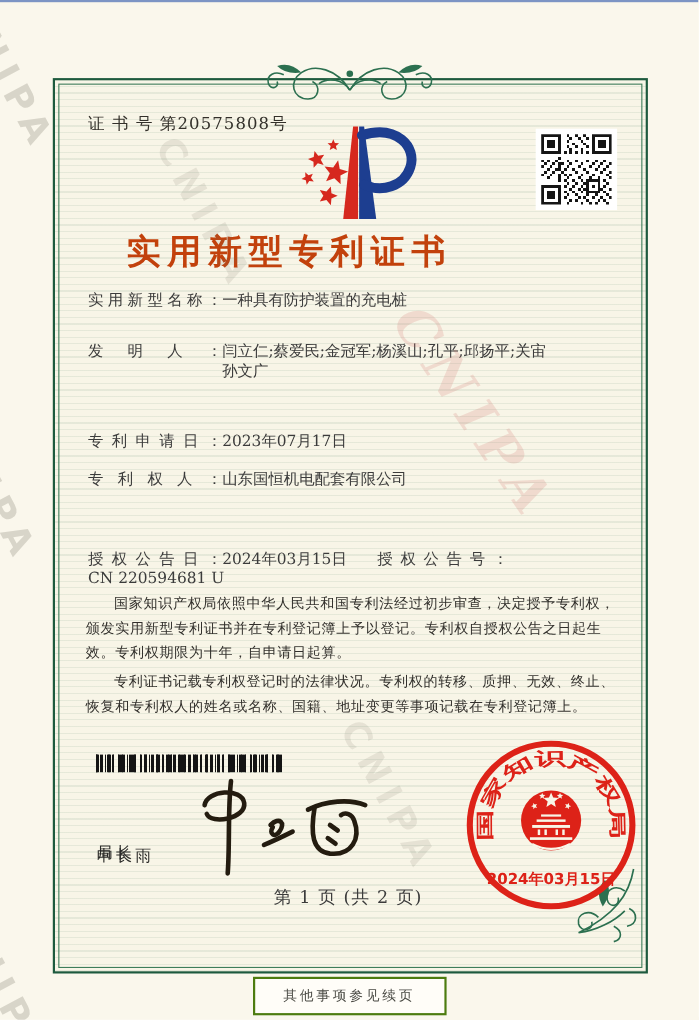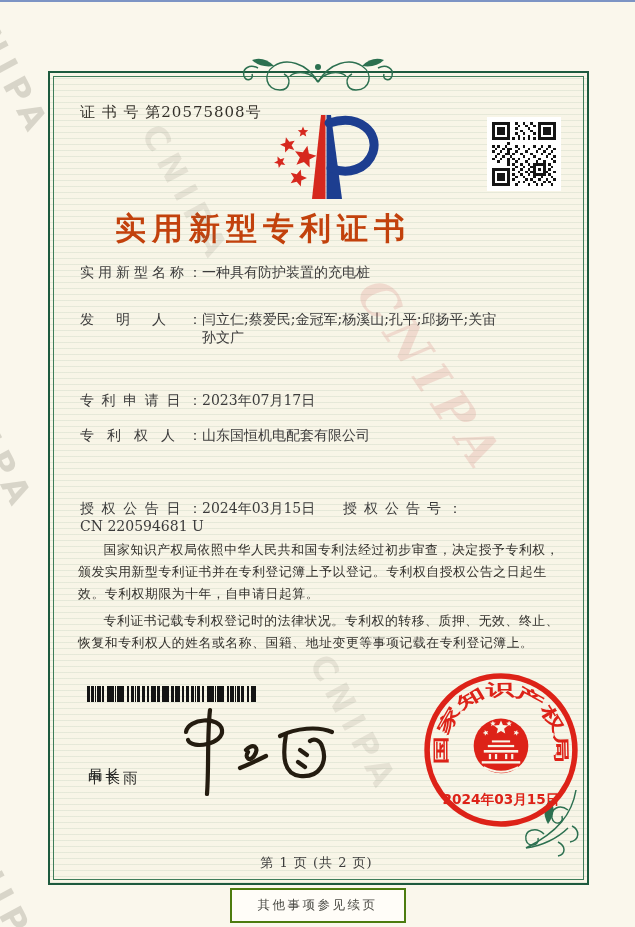--- a/index.html
+++ b/index.html
@@ -42,22 +42,22 @@
                repeating-linear-gradient(90deg,#141414 0 3px,transparent 3px 11px); }
 
   .signer-title, .signer-name { position:absolute; left:88px; font-family:"DejaVu Sans", sans-serif;
              font-size:14.5px; letter-spacing:3px; color:#2a2a28; font-weight:500; }
   .signer-title { top:742px;margin-top:24px; }
   .signer-name  { top:769px; }
   .signature { position:absolute; left:168px; top:706px; }
 
   .seal { position:absolute; left:420px; top:669px; }
 
-  .footer { position:absolute; left:48px; top:854px; width:537px; text-align:center;
-            font-size:13px; letter-spacing:1px; color:#3c3c3c; }
+  .footer { position:absolute; left:48px; top:806px; width:537px; text-align:center;
+            font-size:16px; letter-spacing:1px; color:#3c3c3c; }
 
   .note { position:absolute; left:50%; top:888px; transform:translateX(-50%);
           background:#fffdf8; border:2px solid #4d7c0f; padding:7px 26px;
           font-size:12.5px; letter-spacing:2.5px; color:#4a4a44; white-space:nowrap; }
 
   .wm { position:absolute; font-family:"DejaVu Sans", sans-serif; font-weight:bold;
         font-size:33px; letter-spacing:8px; color:rgba(120,115,100,0.26);
         transform-origin:0 0; pointer-events:none; z-index:30; white-space:nowrap; }
   .wm.rot { transform:rotate(62deg); }
   .wm.faint { color:rgba(120,115,100,0.14); }

